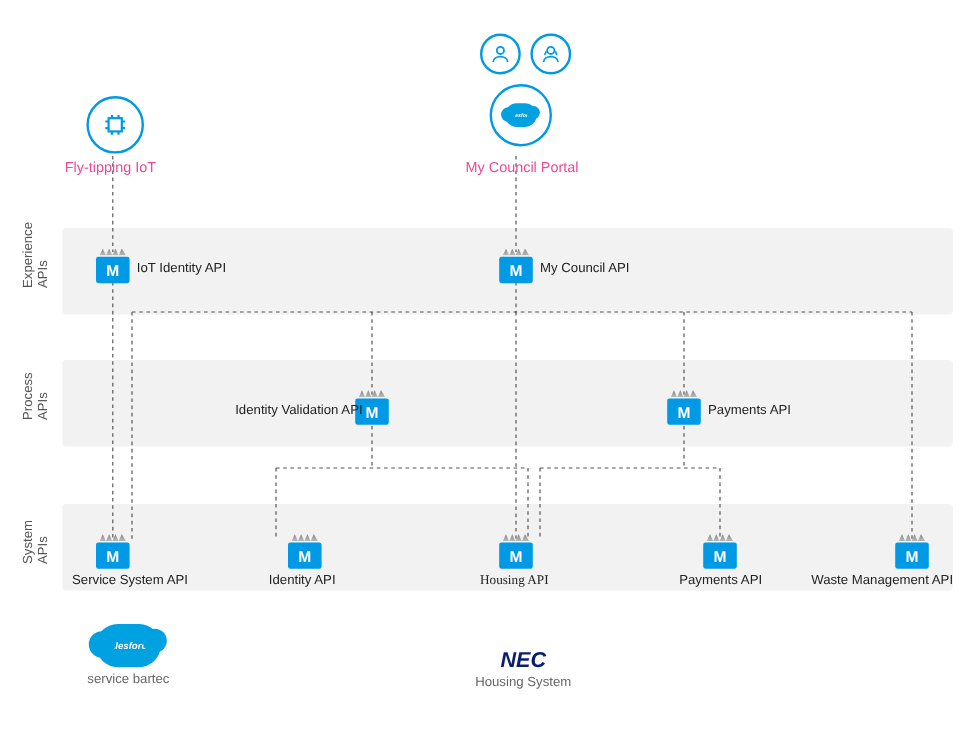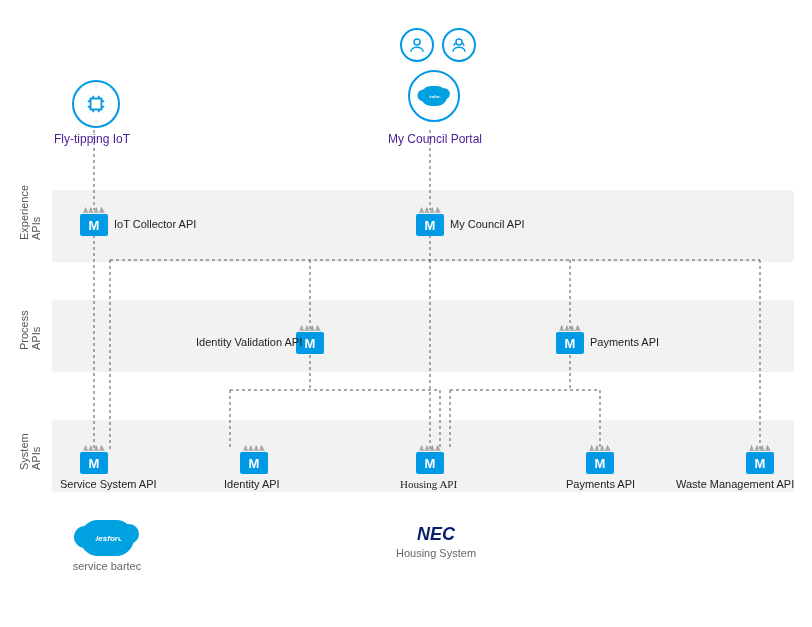--- a/index.html
+++ b/index.html
@@ -1,20 +1,20 @@
 <!DOCTYPE html>
 <html><head>
 <meta charset="utf-8">
 <style>
   html,body{margin:0;padding:0;font-family:"Helvetica Neue",Arial,sans-serif;font-size:12px;color:#333;background:#fff;}
   .canvas{position:relative;width:812px;height:627px;}
   .layer-band{position:absolute;left:52px;right:18px;background:#f2f2f2;border-radius:3px;}
   .layer-label{position:absolute;left:20px;width:20px;text-align:center;font-size:11px;color:#555;transform:rotate(-90deg);transform-origin:center;}
   .top-icon-circle{position:absolute;width:44px;height:44px;border:2px solid #0099e5;border-radius:50%;display:flex;align-items:center;justify-content:center;}
-  .top-label{position:absolute;font-size:12px;color:#4c1d95;white-space:nowrap;}
+  .top-label{position:absolute;font-size:12px;color:#ec4899;white-space:nowrap;}
   .person-icon{position:absolute;width:30px;height:30px;border:2px solid #0099e5;border-radius:50%;display:flex;align-items:center;justify-content:center;}
   .api-chip{position:absolute;width:28px;height:22px;background:#0099e5;display:flex;align-items:center;justify-content:center;color:#fff;font-weight:bold;font-size:13px;border-radius:2px;}
   .api-chip::before{content:"";position:absolute;top:-7px;left:3px;right:3px;height:6px;background:linear-gradient(#888,#bbb);clip-path:polygon(0 100%,12% 0,24% 100%,36% 0,48% 100%,60% 0,72% 100%,84% 0,100% 100%);}
   .api-label{position:absolute;font-size:11px;color:#222;white-space:nowrap;}
   svg.wires{position:absolute;left:0;top:0;width:812px;height:627px;pointer-events:none;}
   .vendor{position:absolute;text-align:center;font-size:11px;color:#666;}
   .vendor .logo{font-weight:bold;font-size:15px;margin-bottom:2px;}
   .yoti-box{display:inline-block;border:1.5px solid #333;padding:1px 6px;font-weight:bold;letter-spacing:1px;margin-top:4px;color:#333;background:#eee;}
   .sf-cloud{width:54px;height:36px;background:#00a1e0;border-radius:18px;position:relative;display:flex;align-items:center;justify-content:center;color:#fff;font-size:8px;font-style:italic;font-weight:bold;}
   .sf-cloud::before,.sf-cloud::after{content:"";position:absolute;background:#00a1e0;border-radius:50%;}
@@ -94,21 +94,21 @@
       </svg>
   </div>
   <div class="top-icon-circle" style="left:408px;top:70px;width:48px;height:48px;">
     <div class="sf-cloud" style="transform:scale(.55);">
         <span>salesforce</span>
       </div>
   </div>
   <div class="top-label" style="left:388px;top:132px;">My Council Portal</div>
 
   <div class="api-chip" style="left:80px;top:214px;">M</div>
-  <div class="api-label" style="left:114px;top:218px;">IoT Collector API</div>
+  <div class="api-label" style="left:114px;top:218px;">IoT Identity API</div>
 
   <div class="api-chip" style="left:416px;top:214px;">M</div>
   <div class="api-label" style="left:450px;top:218px;text-align:right;">My Council API</div>
 
   <div class="api-chip" style="left:296px;top:332px;">M</div>
   <div class="api-label" style="left:196px;top:336px;text-align:right;width:96px;">Identity Validation API</div>
 
   <div class="api-chip" style="left:556px;top:332px;">M</div>
   <div class="api-label" style="left:590px;top:336px;">Payments API</div>
 
@@ -129,19 +129,19 @@
 
   <div class="vendor" style="left:62px;top:520px;width:90px;">
     <div class="sf-cloud" style="margin:0 auto 4px;">
         <span>salesforce</span>
       </div>
     <div>service bartec</div>
   </div>
 
 
   <div class="vendor" style="left:386px;top:524px;width:100px;">
-    <div class="logo" style="color:#0a1e6e;font-style:italic;font-size:18px;">NEC</div>
+    <div class="logo" style="color:#0a1e6e;font-style:italic;font-size:18px;margin-top:16px;">NEC</div>
     <div>Housing System</div>
   </div>
 
 
 
 </div>
 
 </body></html>

